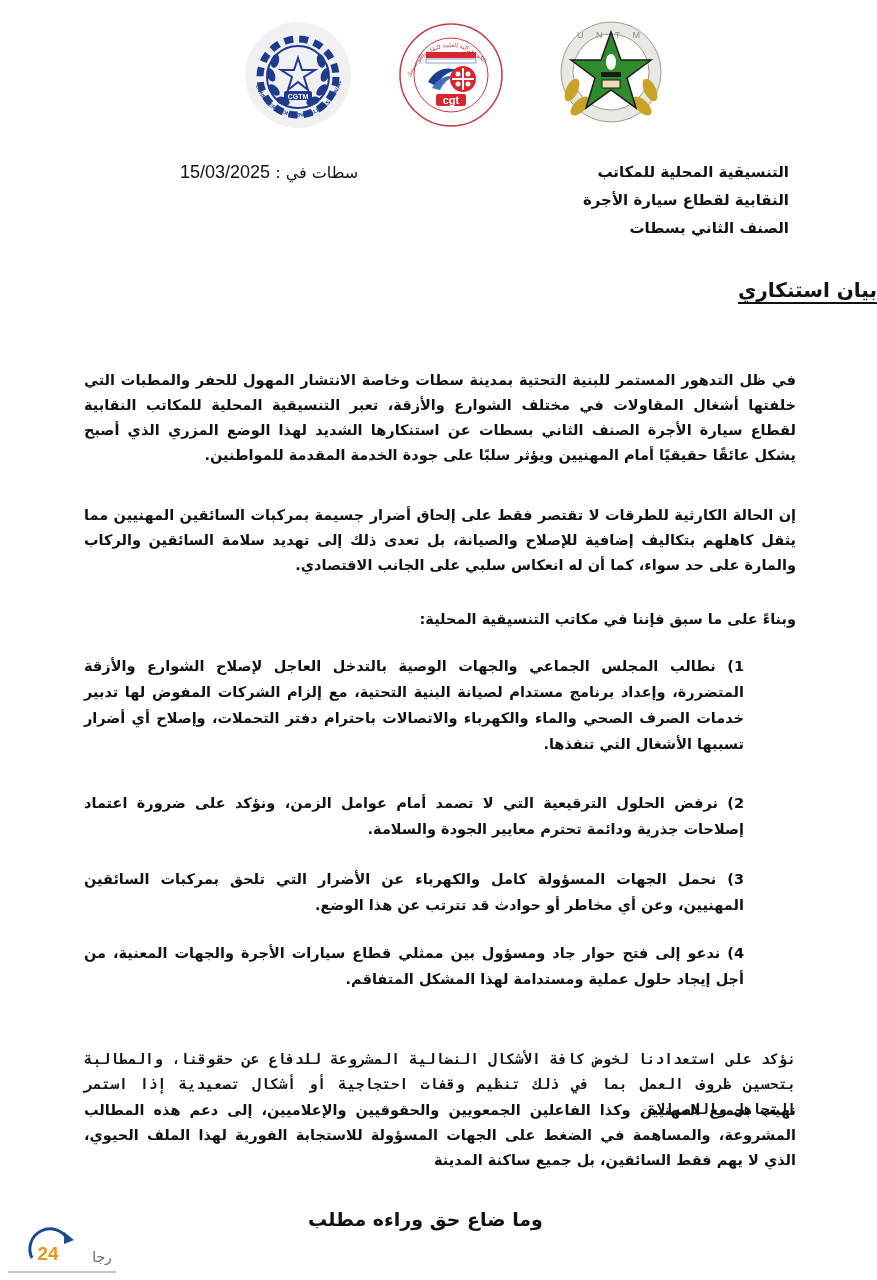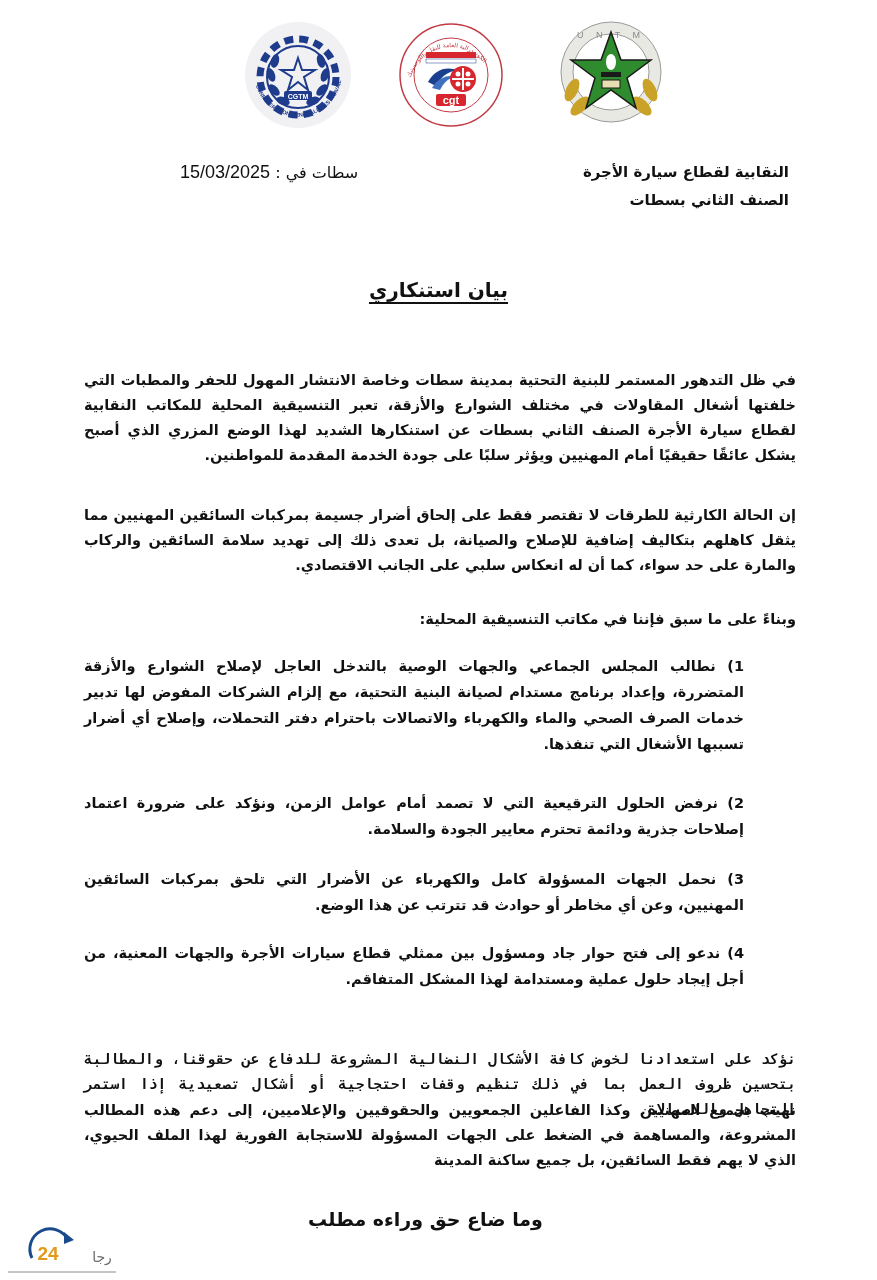--- a/index.html
+++ b/index.html
@@ -9,21 +9,21 @@
   .logo svg { display: block; }
   #logo-cgtm { left: 243px; top: 8px; }
   #logo-cgt { left: 398px; top: 10px; }
   #logo-untm { left: 558px; top: 6px; }
 
   .header-right { position: absolute; top: 158px; right: 88px; width: 360px; direction: rtl; text-align: right; font-weight: bold; font-size: 15px; line-height: 28px; }
   .header-right div { white-space: nowrap; }
   .header-date { position: absolute; top: 158px; left: 180px; direction: rtl; font-weight: normal; font-size: 16px; line-height: 28px; white-space: nowrap; }
   .header-date .date-val { font-family: "Liberation Sans", sans-serif; font-size: 18px; }
 
-  .title { position: absolute; top: 278px; left: 0; width: 877px; text-align: center; direction: rtl; font-weight: bold; font-size: 20px; text-decoration: underline; text-underline-offset: 5px; text-decoration-thickness: 2px; }
+  .title { position: absolute; top: 278px; left: 0; width: 877px; text-align: right; direction: rtl; font-weight: bold; font-size: 20px; text-decoration: underline; text-underline-offset: 5px; text-decoration-thickness: 2px; }
 
   .body { position: absolute; left: 84px; width: 712px; direction: rtl; text-align: justify; text-align-last: right; font-weight: bold; font-size: 14.5px; line-height: 25px; }
   .p1 { top: 368px; }
   .p2 { top: 503px; }
   .p3 { top: 607px; }
   .item { position: absolute; left: 84px; width: 660px; direction: rtl; text-align: justify; text-align-last: right; font-weight: bold; font-size: 14.5px; line-height: 26px; }
   .i1 { top: 653px; }
   .i2 { top: 790px; }
   .i3 { top: 866px; }
   .i4 { top: 940px; }
@@ -102,20 +102,21 @@
       </g>
       <polygon points="53,14 63,42 93,42 69,60 78,90 53,72 28,90 37,60 13,42 43,42" fill="#2e8b2e" stroke="#1a1a1a" stroke-width="1.5"></polygon>
       <ellipse cx="53" cy="44" rx="5" ry="8" fill="#ffffff"></ellipse>
       <rect x="43" y="54" width="20" height="5" fill="#1a1a1a"></rect>
       <rect x="44" y="62" width="18" height="8" fill="#e9dfb0" stroke="#1a1a1a" stroke-width="1"></rect>
     </svg>
   </div>
 </div>
 
 <div class="header-right">
+  <div>التنسيقية المحلية للمكاتب</div>
   <div>النقابية  لقطاع سيارة الأجرة</div>
   <div>الصنف الثاني بسطات</div>
 </div>
 <div class="header-date">
   <span>سطات في :</span>
   <span class="date-val">15/03/2025</span>
 </div>
 
 <div class="title">بيان استنكاري</div>
 

